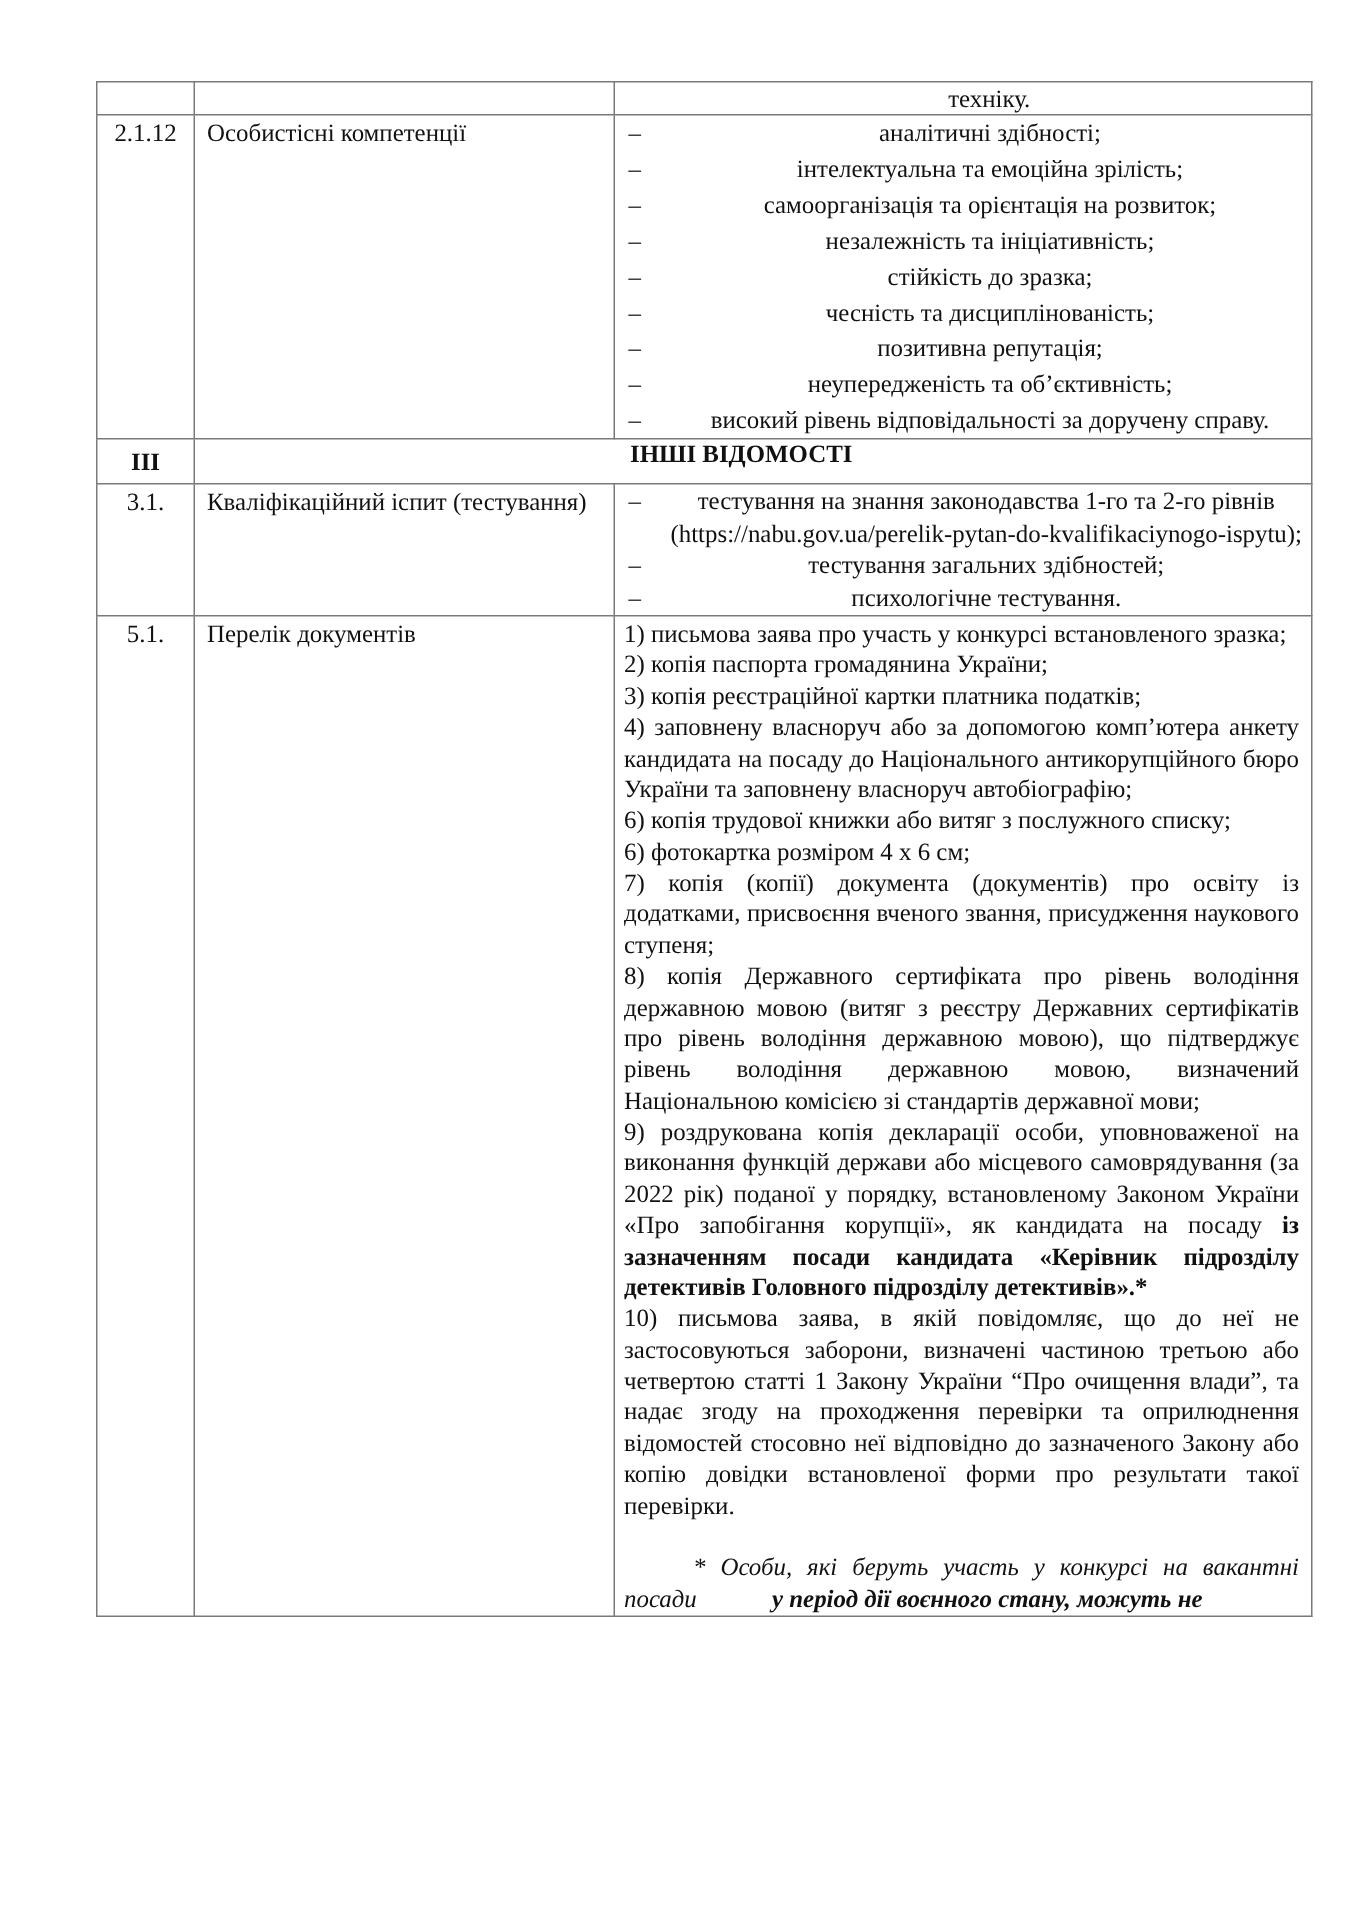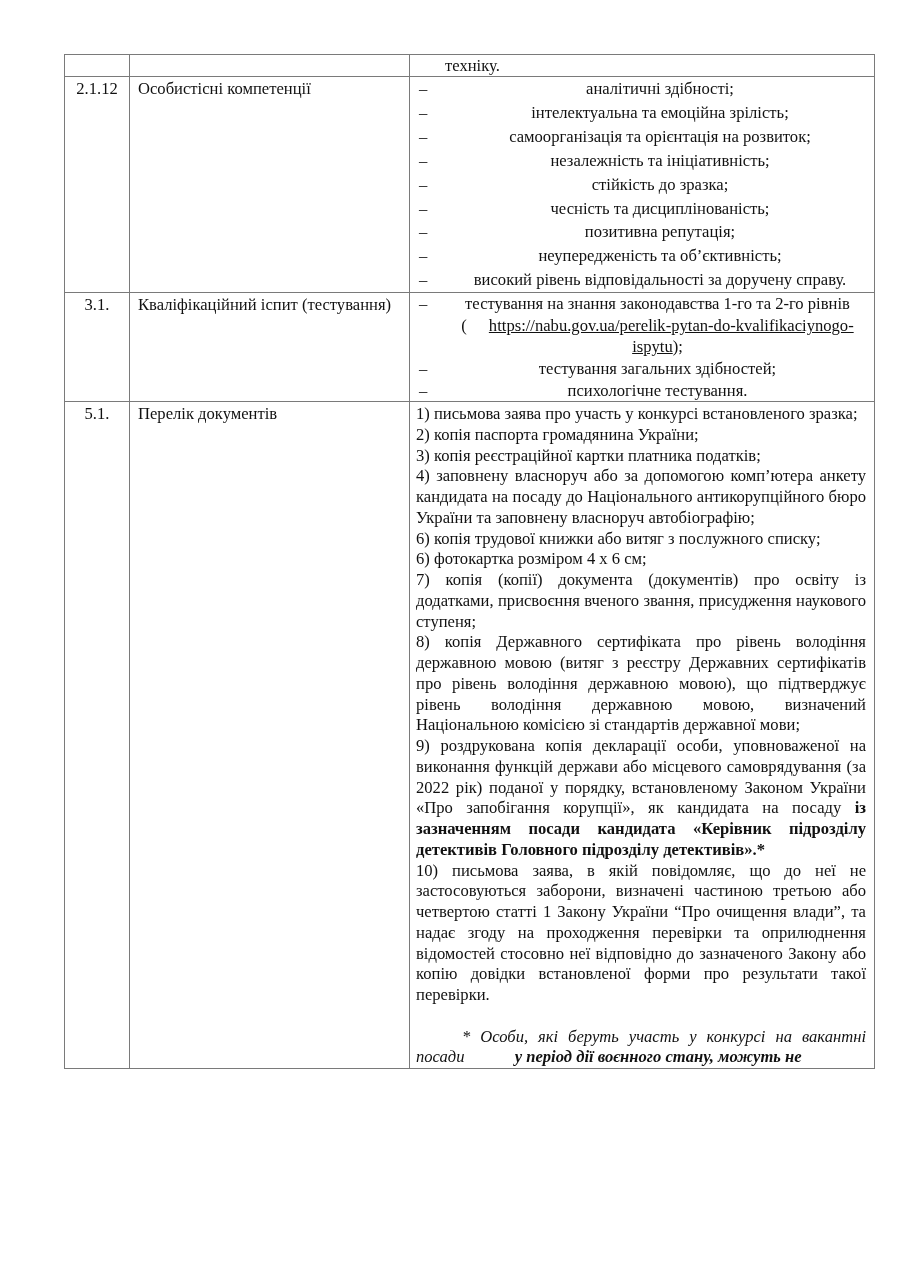--- a/index.html
+++ b/index.html
@@ -46,20 +46,21 @@
     }
     .label {
       padding-left: 8px !important;
       padding-top: 1px !important;
       line-height: 21px;
     }
     .cont-row td { height: 21px; }
     .cont-text {
       padding-left: 35px !important;
       line-height: 21px;
+      text-align: center;
     }
 
     ul.dash {
       list-style: none;
       margin: 0;
       padding: 0;
       text-align: center;
     }
     ul.dash li {
       position: relative;
@@ -94,22 +95,20 @@
       padding: 2px 8px 0 6px !important;
       line-height: 20.75px;
       text-align: justify;
     }
     .docs p {
       margin: 0;
     }
     .docs .gap { height: 20.75px; }
     a.link {
       color: #111111;
-      text-decoration: underline;
-      margin-left: 22px;
     }
     .u { }
     .b { font-weight: bold; }
     .i { font-style: italic; margin-left: 46px; }
   </style>
 </head>
 <body>
 
 <div class="page">
   <table class="doc">
@@ -137,20 +136,24 @@
           <li>незалежність та ініціативність;</li>
           <li>стійкість до зразка;</li>
           <li>чесність та дисциплінованість;</li>
           <li>позитивна репутація;</li>
           <li>неупередженість та об’єктивність;</li>
           <li>високий рівень відповідальності за доручену справу.</li>
         </ul>
       </td>
     </tr>
 
+    <tr>
+      <td class="section-num">ІІІ</td>
+      <td class="section-title" colspan="2">ІНШІ ВІДОМОСТІ</td>
+    </tr>
 
     <tr>
       <td class="num">3.1.</td>
       <td class="label">
         <span>Кваліфікаційний іспит (тестування)</span>
       </td>
       <td>
         <ul class="dash tight">
           <li><span>тестування на знання законодавства 1-го та 2-го рівнів (</span><a class="link">https://nabu.gov.ua/perelik-pytan-do-kvalifikaciynogo-ispytu</a><span>);</span></li>
           <li>тестування загальних здібностей;</li>

